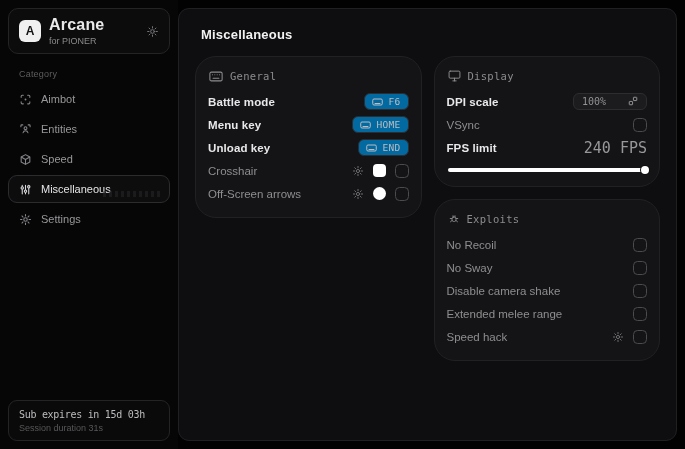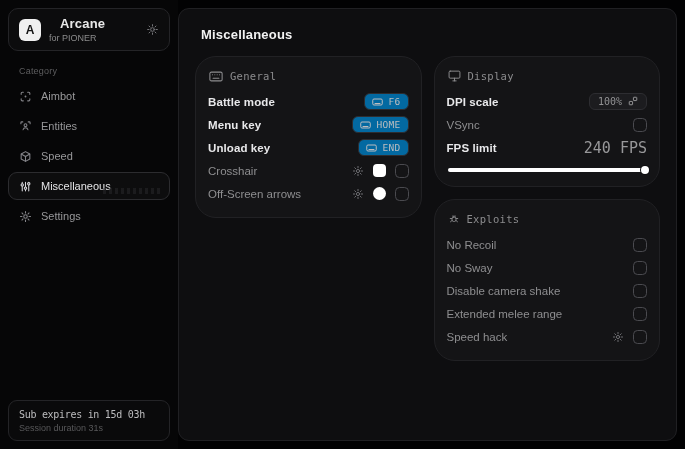--- a/index.html
+++ b/index.html
@@ -5,21 +5,21 @@
   * { box-sizing: border-box; margin: 0; padding: 0; }
   html,body { width:685px; height:449px; background:#020203; overflow:hidden; }
   body { font-family:"Liberation Sans", sans-serif; display:flex; }
   .mono { font-family:"DejaVu Sans Mono", monospace; }
 
   
   .sidebar { width:178px; flex-shrink:0; height:449px; padding:8px; display:flex; flex-direction:column; background:#060607; }
   .side-header { display:flex; align-items:center; gap:8px; border:1px solid #242427; background:#0c0c0d; border-radius:10px; padding:7px 10px; }
   .logo { width:22px; height:22px; background:#f0f0f0; border-radius:6px; color:#141414; font-weight:800; font-size:12px; display:flex; align-items:center; justify-content:center; }
   .app-meta { display:flex; flex-direction:column; }
-  .app-title { font-size:13px; font-weight:700; color:#e9e9e9; letter-spacing:.2px;margin-left:11px; }
+  .app-title { font-size:16px; font-weight:700; color:#e9e9e9; letter-spacing:.2px; }
   .app-sub { font-size:9px; color:#8b8b8b; margin-top:2px; }
   .side-gear { margin-left:auto; color:#77777a; display:flex; }
   .category { font-size:9px; color:#5d5d5f; margin:15px 0 6px 11px; letter-spacing:.2px; }
   .nav { display:flex; flex-direction:column; gap:2px; }
   .nav-item { display:flex; align-items:center; gap:9px; height:28px; padding:0 10px; border:1px solid transparent; border-radius:9px; color:#98989a; font-size:11px; position:relative; overflow:hidden; cursor:pointer; }
   .nav-item .nicon { display:flex; color:#85858a; }
   .nav-item.active { border-color:#2c2c2f; background:#0d0d0e; color:#e4e4e6; }
   .nav-item.active .nicon { color:#d8d8dc; }
   .nav-item.active::after { content:""; position:absolute; right:8px; bottom:5px; width:58px; height:6px;
      background:repeating-linear-gradient(90deg,#2a2a2d 0 3px,transparent 3px 6px); opacity:.5; }
@@ -34,21 +34,21 @@
   .col { flex:1; display:flex; flex-direction:column; gap:12px; }
   .card { background:#141416; border:1px solid #212124; border-radius:21px; padding:10px 12px 12px; }
   .card-header { display:flex; align-items:center; gap:7px; color:#8c8c8e; margin:3px 0 8px 1px; }
   .card-header .htext { font-family:"DejaVu Sans Mono", monospace; font-size:10.5px; letter-spacing:.3px; }
   .row { display:flex; align-items:center; justify-content:space-between; height:23px; }
   .label-strong { font-size:11.5px; font-weight:700; color:#e8e8ea; letter-spacing:.1px; }
   .label-dim { font-size:11.5px; color:#8e8e90; }
   .controls { display:flex; align-items:center; gap:9px; }
   .kbd { display:inline-flex; align-items:center; gap:5px; background:#0369a1; border:1px solid #2d2d31; border-radius:6px; padding:2px 7px; color:#bdbdbf; cursor:pointer; }
   .kbd .ktext { font-family:"DejaVu Sans Mono", monospace; font-size:9.5px; letter-spacing:.3px; }
-  .select-pill { display:inline-flex; align-items:flex-start; gap:6px; background:#1c1c1f; border:1px solid #2d2d31; border-radius:6px; padding:2px 8px; color:#929294; cursor:pointer; }
+  .select-pill { display:inline-flex; align-items:flex-start; gap:22px; background:#1c1c1f; border:1px solid #2d2d31; border-radius:6px; padding:2px 8px; color:#929294; cursor:pointer; }
   .select-pill .stext { font-family:"DejaVu Sans Mono", monospace; font-size:10px; }
   .checkbox { width:14px; height:14px; border:1.6px solid #4a4a4f; border-radius:4.5px; background:transparent; cursor:pointer; flex-shrink:0; }
   .swatch { width:13px; height:13px; background:#fff; cursor:pointer; flex-shrink:0; }
   .swatch.square { border-radius:4px; }
   .swatch.circle { border-radius:50%; }
   .mini-gear { color:#6d6d71; display:flex; cursor:pointer; }
   .value-text { font-family:"DejaVu Sans Mono", monospace; font-size:15px; color:#98989a; }
   .slider { margin:9px 1px 2px; height:4px; background:#2a2a2d; border-radius:2px; position:relative; cursor:pointer; }
   .slider-fill { height:100%; background:#fff; border-radius:2px; }
   .slider-thumb { position:absolute; top:50%; transform:translate(50%,-50%); right:1px; width:8px; height:8px; background:#fff; border-radius:50%; box-shadow:0 0 0 1px #0e0e10; }

